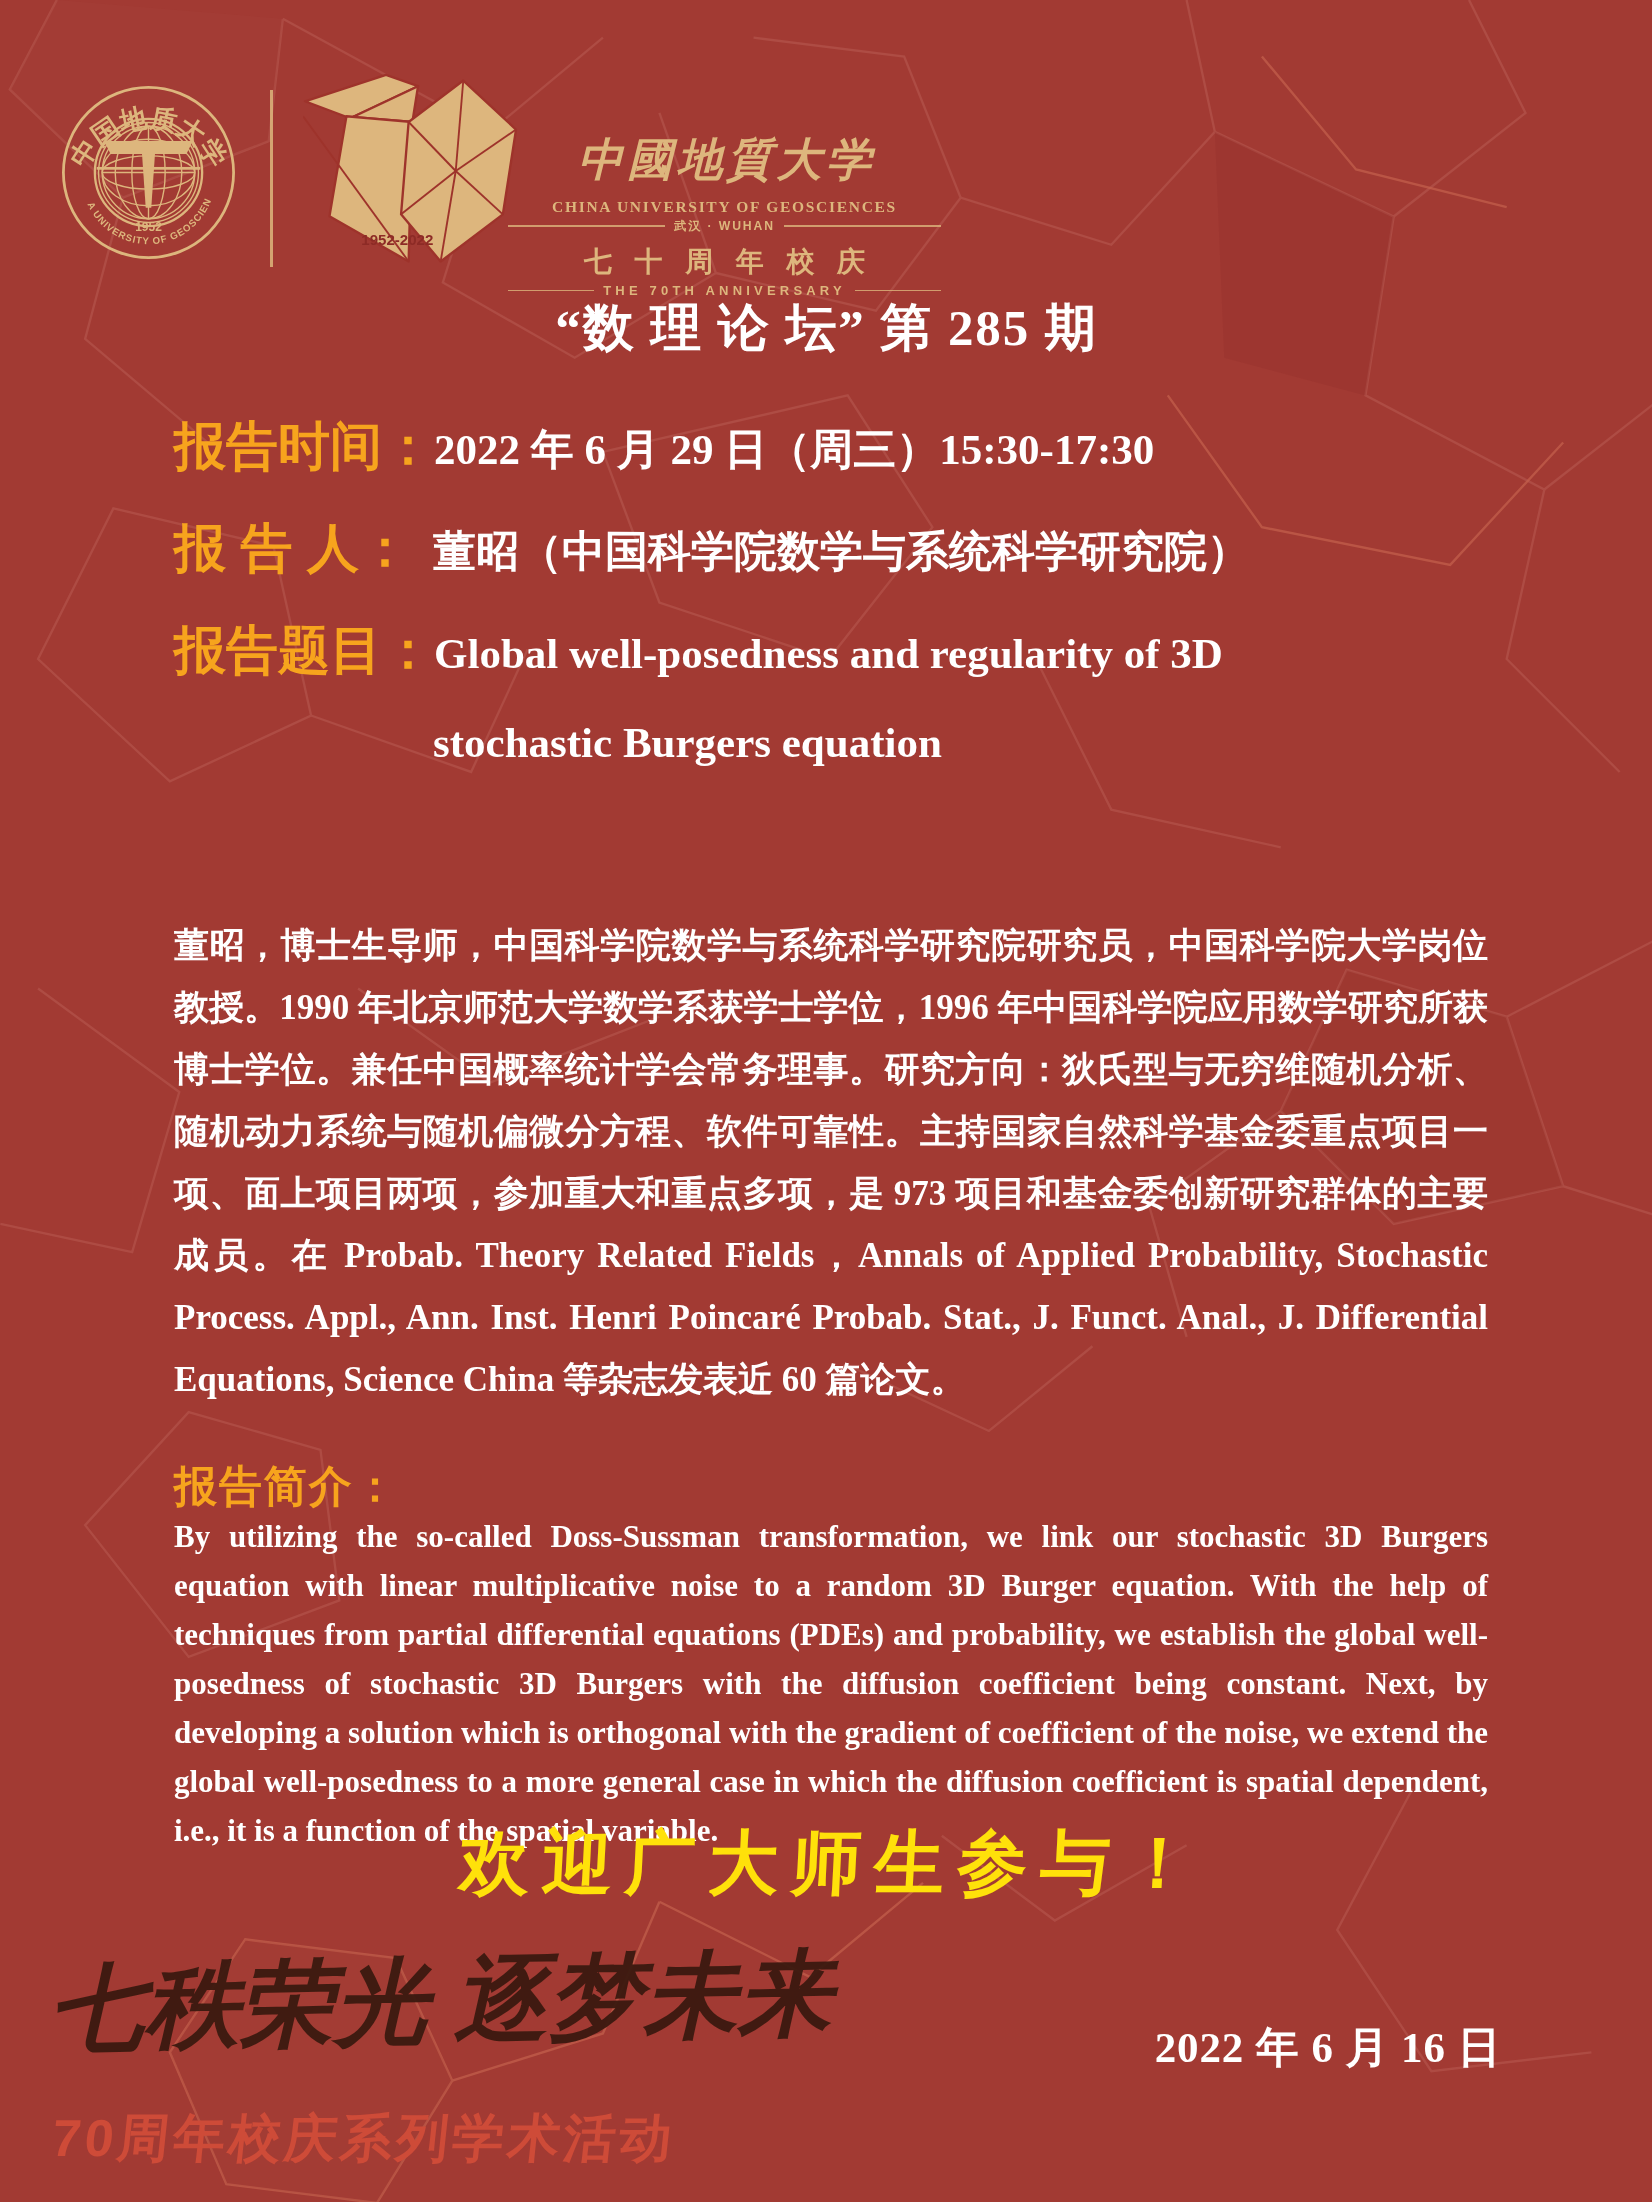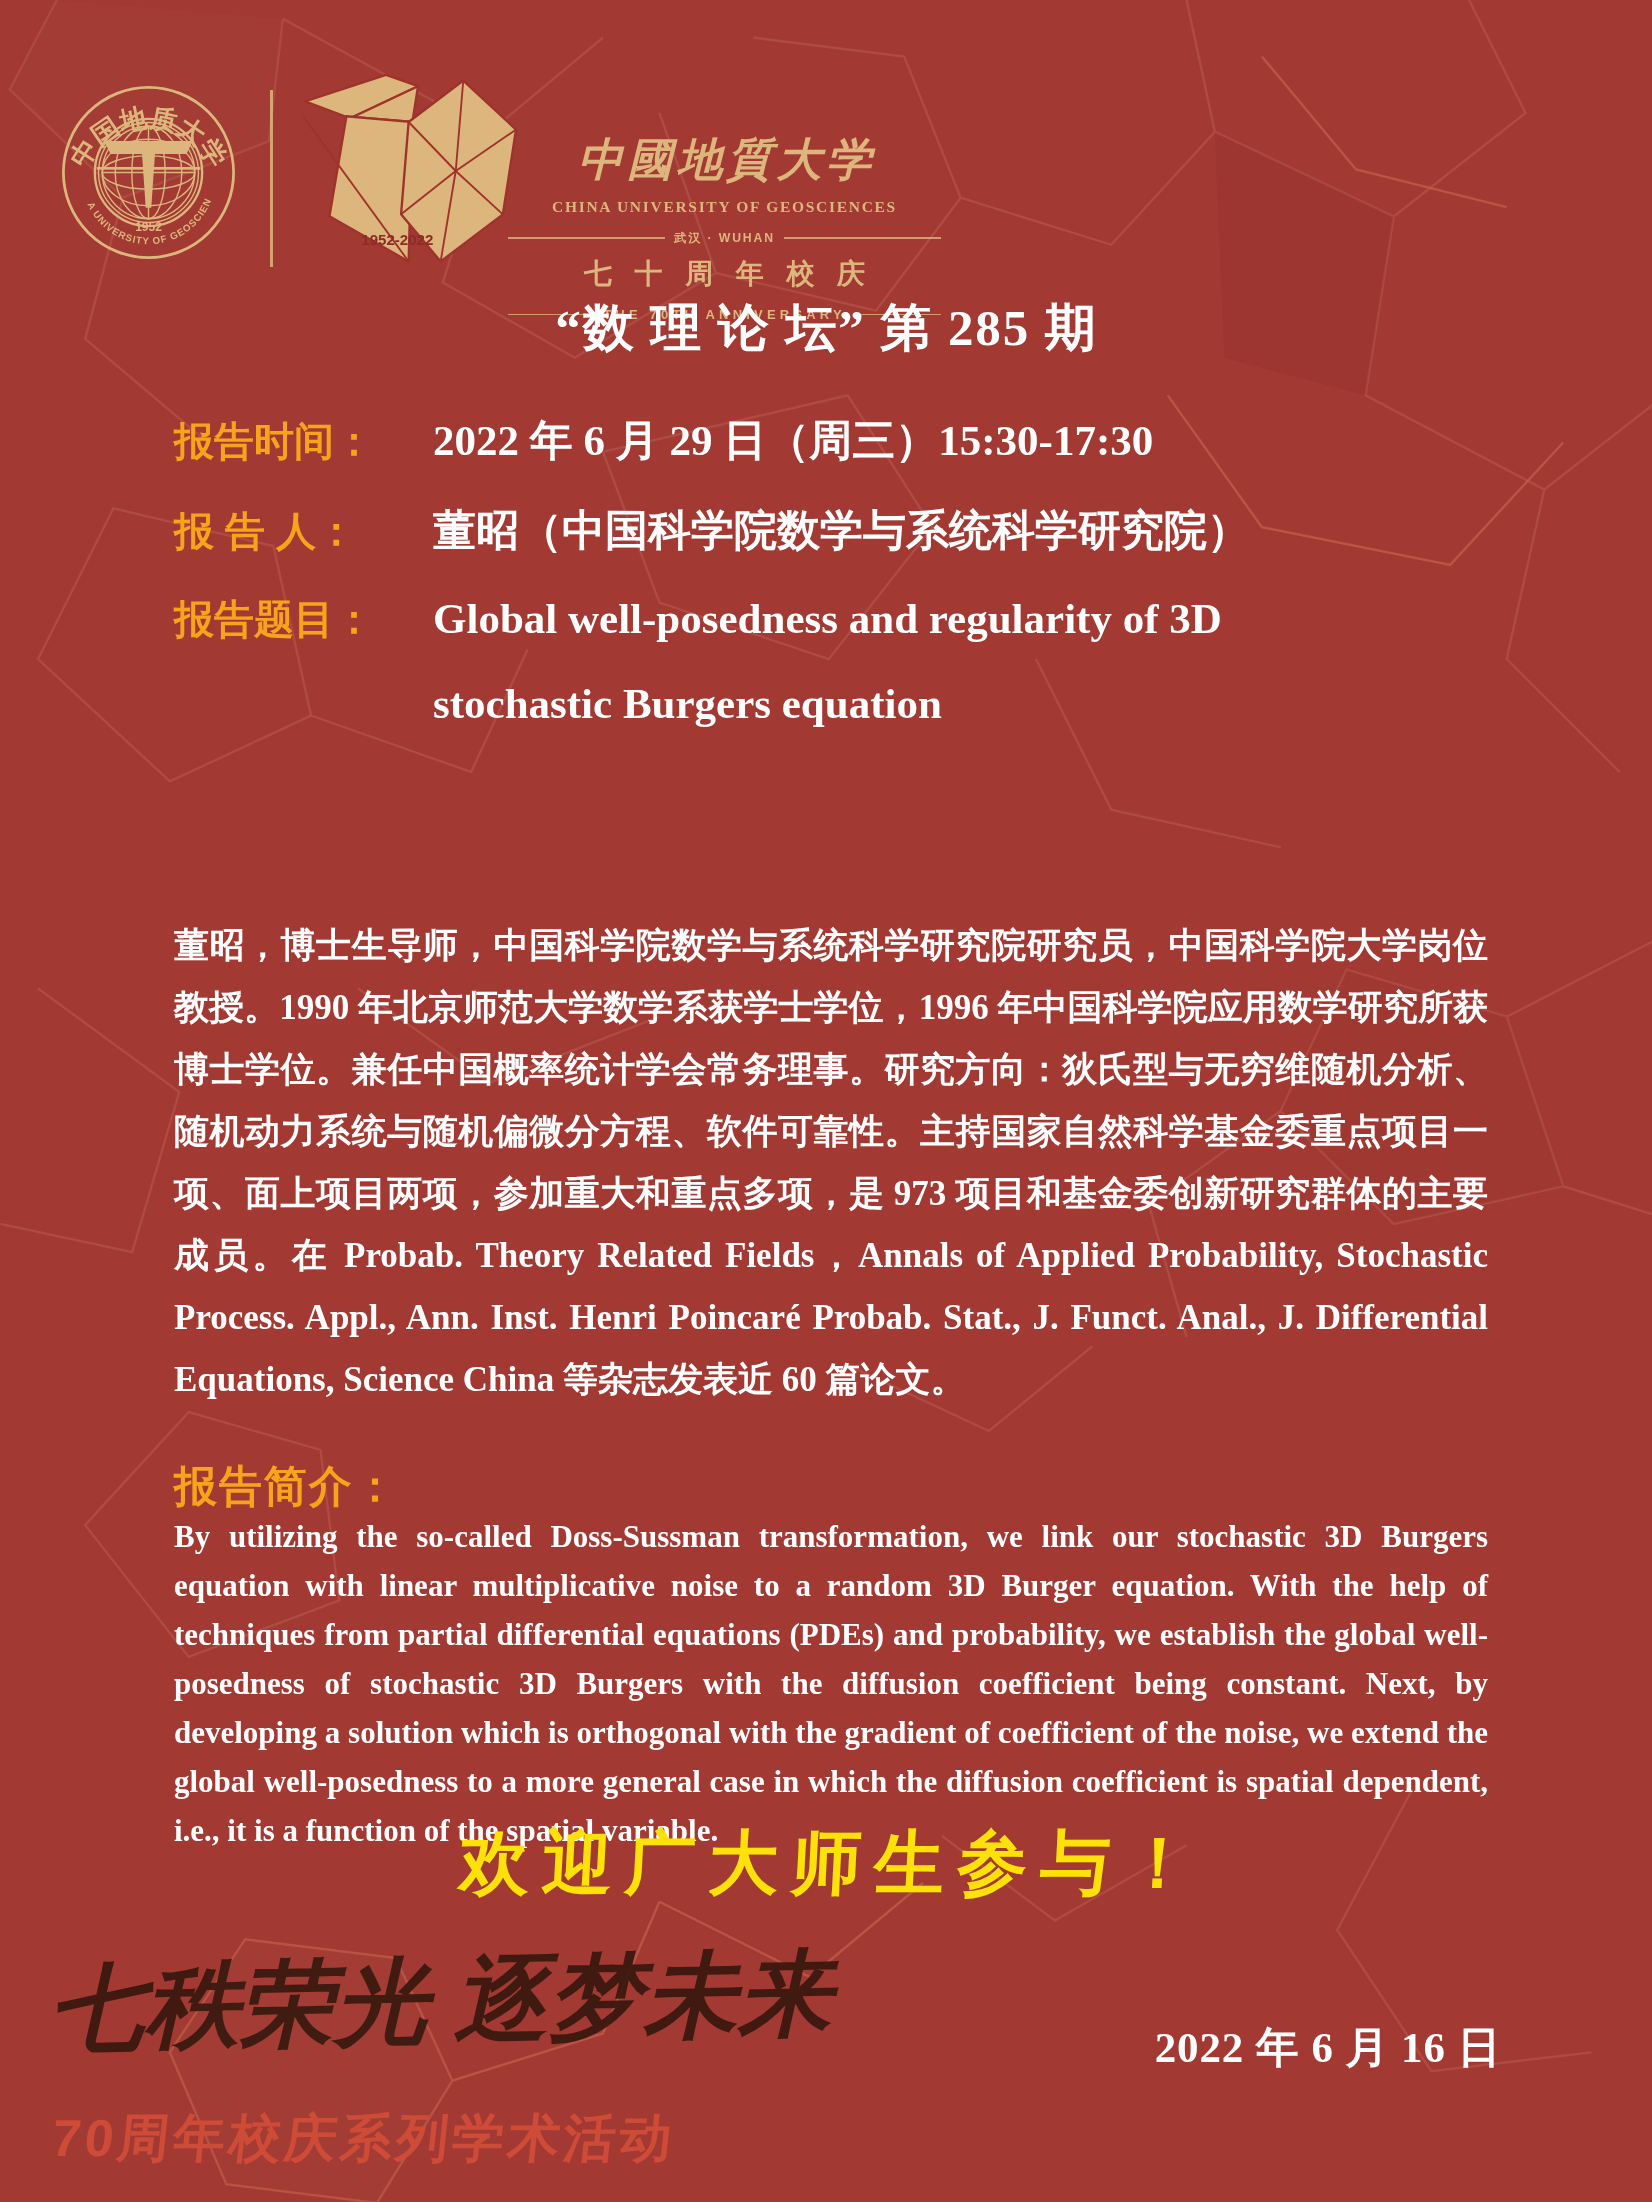--- a/index.html
+++ b/index.html
@@ -15,34 +15,34 @@
   .pattern{position:absolute;inset:0;z-index:0;}
   .layer{position:absolute;z-index:2;}
 
   
   .seal{left:56px;top:80px;width:185px;height:185px;}
   .divider{left:270px;top:90px;width:2.8px;height:177px;background:var(--gold);opacity:.85;}
   .badge70{left:303px;top:73px;width:215px;height:196px;}
   .univ{left:508px;top:130px;width:433px;text-align:center;color:var(--gold);}
   .univ-cn{font-family:var(--serif);font-weight:bold;font-size:45px;letter-spacing:4.7px;text-indent:4.7px;font-style:italic;}
   .univ-en{font-family:var(--serif);font-size:15.5px;letter-spacing:1.7px;margin-top:7.5px;font-weight:bold;}
-  .line-sides{display:flex;align-items:center;gap:9.4px;margin-top:14px;}
+  .line-sides{display:flex;align-items:center;gap:9.4px;margin-top:2px;}
   .line-sides::before,.line-sides::after{content:"";flex:1;height:1.4px;background:var(--gold);opacity:.8;}
   .univ-city{font-family:var(--sans);font-size:12.2px;letter-spacing:1.9px;font-weight:bold;white-space:nowrap;}
   .univ-anniv-cn{font-family:var(--sans);font-weight:bold;font-size:28px;letter-spacing:22.6px;text-indent:22.6px;margin-top:8.5px;white-space:nowrap;}
   .univ-anniv-en{font-family:var(--sans);font-size:13px;letter-spacing:4.2px;font-weight:bold;white-space:nowrap;}
 
   
   .forum-title{left:0;top:294px;width:1653px;text-align:center;color:var(--white);
     font-family:var(--serif);font-weight:bold;font-size:51px;letter-spacing:1.9px;}
 
   
   .info{left:174px;top:412px;width:1337px;}
   .info-row{display:flex;align-items:baseline;margin-bottom:32px;}
-  .info-label{flex:0 0 259px;font-family:var(--sans);font-weight:bold;font-size:40px;color:var(--orange);white-space:nowrap;}
+  .info-label{flex:0 0 259px;font-family:var(--sans);font-weight:bold;font-size:52px;color:var(--orange);white-space:nowrap;}
   .info-value{font-family:var(--serif);font-weight:bold;font-size:43px;color:var(--white);white-space:nowrap;}
   .info-line2{margin-left:259px;font-family:var(--serif);font-weight:bold;font-size:43px;color:var(--white);margin-top:5.6px;}
 
   
   .sec-heading{font-family:var(--sans);font-weight:bold;font-size:43px;color:var(--orange);letter-spacing:1.9px;}
   .bio-heading{left:174px;top:864px;}
   .bio-text{left:174px;top:915px;width:1314px;color:var(--white);font-family:var(--serif);
     font-weight:bold;font-size:35px;line-height:62px;text-align:justify;text-justify:inter-ideograph;}
   .abs-heading{left:174px;top:1458px;}
   .abs-text{left:174px;top:1512px;width:1314px;color:var(--white);font-family:var(--serif);

